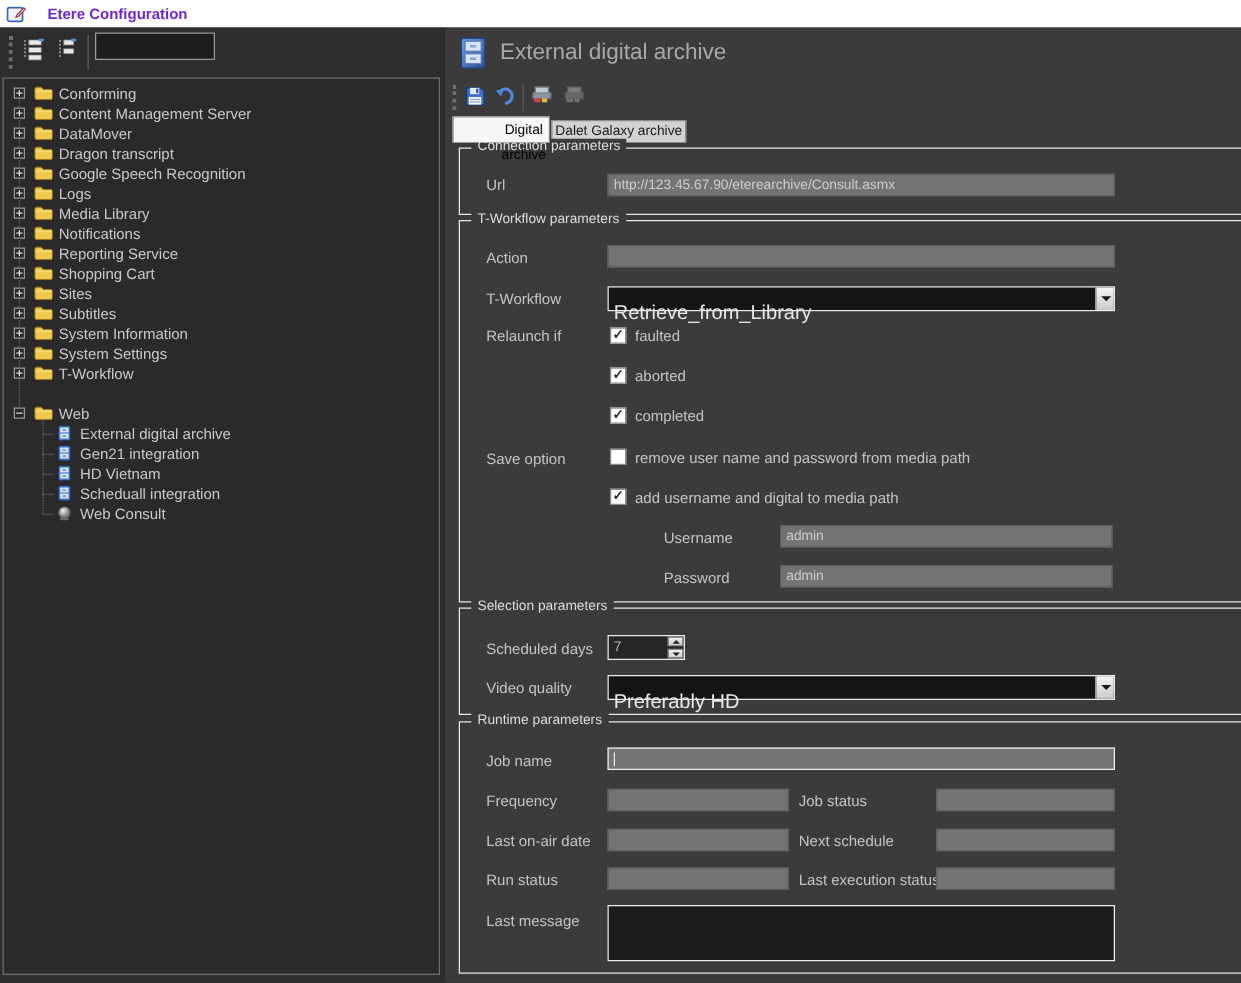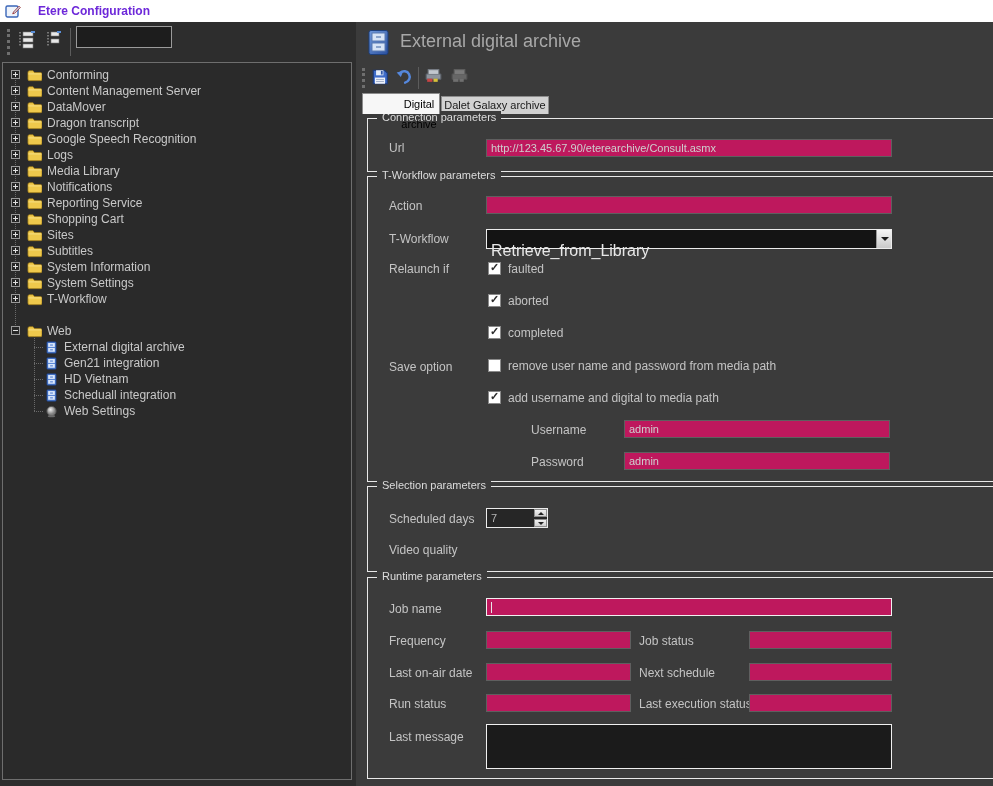--- a/index.html
+++ b/index.html
@@ -58,21 +58,21 @@
   
   .group { position:absolute; left:11px; width:652px; border:1px solid #e8e8e8; }
   .legend { position:absolute; top:-8px; left:9px; background:#3b3b3b; padding:0 5px;
             font-size:11px; color:#dcdcdc; white-space:nowrap; }
   #g-connection { top:96px;  height:54px; }
   #g-tworkflow  { top:154px; height:306px; }
   #g-selection  { top:464px; height:86px; }
   #g-runtime    { top:555px; height:202px; }
 
   .flabel { position:absolute; left:21px; font-size:12px; color:#c4c4c4; white-space:nowrap; }
-  .tinput { position:absolute; height:18px; background:#be185d; border:1px solid #5f5f5f;
+  .tinput { position:absolute; height:18px; background:#737373; border:1px solid #5f5f5f;
             color:#cfcfcf; font-size:11px; padding:0 4px; }
   .tinput.lit { border-color:#f0f0f0; }
   .w-main { left:118px; width:406px; }
   .w-half { width:145px; } .w-half2 { width:143px; }
 
   .combo { position:absolute; left:118px; width:406px; height:20px; background:#141414;
            border:1px solid #ececec; }
   .combo .cval { position:absolute; left:4px; top:0; line-height:18px; font-size:16px; color:#e8e8e8; white-space:nowrap;margin-top:12px; }
   .combo .cbtn { position:absolute; right:0; top:0; width:15px; height:100%;
                  background:linear-gradient(#f5f5f5,#c9c9c9); border-left:1px solid #9a9a9a; }
@@ -316,21 +316,21 @@
     <span class="ticon"><svg viewBox="0 0 14 14" width="13" height="13">
           <defs>
             <radialGradient id="sph" cx="40%" cy="35%">
               <stop offset="0%" stop-color="#f0f0f0"></stop>
               <stop offset="100%" stop-color="#7e7e7e"></stop>
             </radialGradient>
           </defs>
           <circle cx="7" cy="6.5" r="5" fill="url(#sph)" stroke="#555"></circle>
           <ellipse cx="7" cy="12" rx="4" ry="1.2" fill="#6a6a6a"></ellipse>
         </svg></span>
-    <span class="tlabel">Web Settings</span>
+    <span class="tlabel">Web Consult</span>
   </div>
 </div>
 
 <div id="main">
 
   <span id="main-header-icon">
     <svg viewBox="0 0 27 27" width="27" height="27">
         <defs>
           <linearGradient id="cab" x1="0" y1="0" x2="1" y2="1">
             <stop offset="0%" stop-color="#6f9ade"></stop>
@@ -453,20 +453,24 @@
     <span class="flabel" style="top:25px">Scheduled days</span>
     <div class="spinner">
       <span class="sval">7</span>
       <span class="spin-btns">
         <span class="spin-up"></span>
         <span class="spin-dn"></span>
       </span>
     </div>
 
     <span class="flabel" style="top:56px">Video quality</span>
+    <div class="combo" style="top:53px">
+      <span class="cval">Preferably HD</span>
+      <span class="cbtn"></span>
+    </div>
   </div>
 
   <div class="group" id="g-runtime">
     <span class="legend">Runtime parameters</span>
 
     <span class="flabel" style="top:24px">Job name</span>
     <div class="tinput lit w-main" style="top:20px">
       <span class="caret"></span>
     </div>
 

